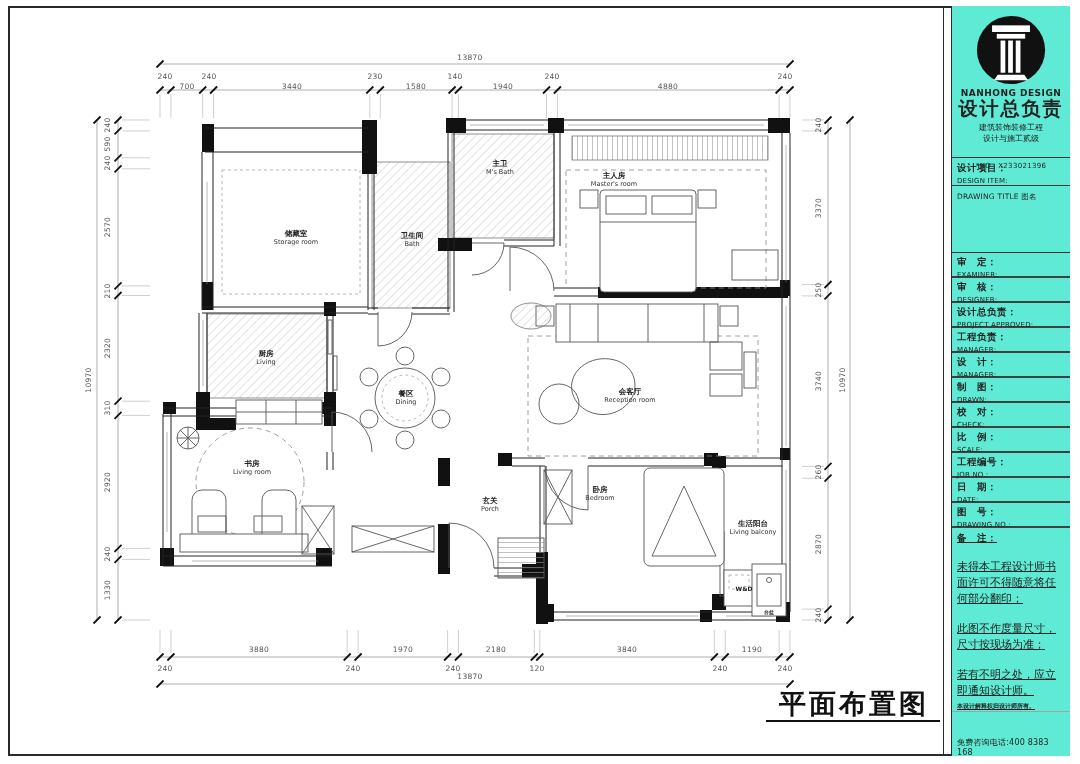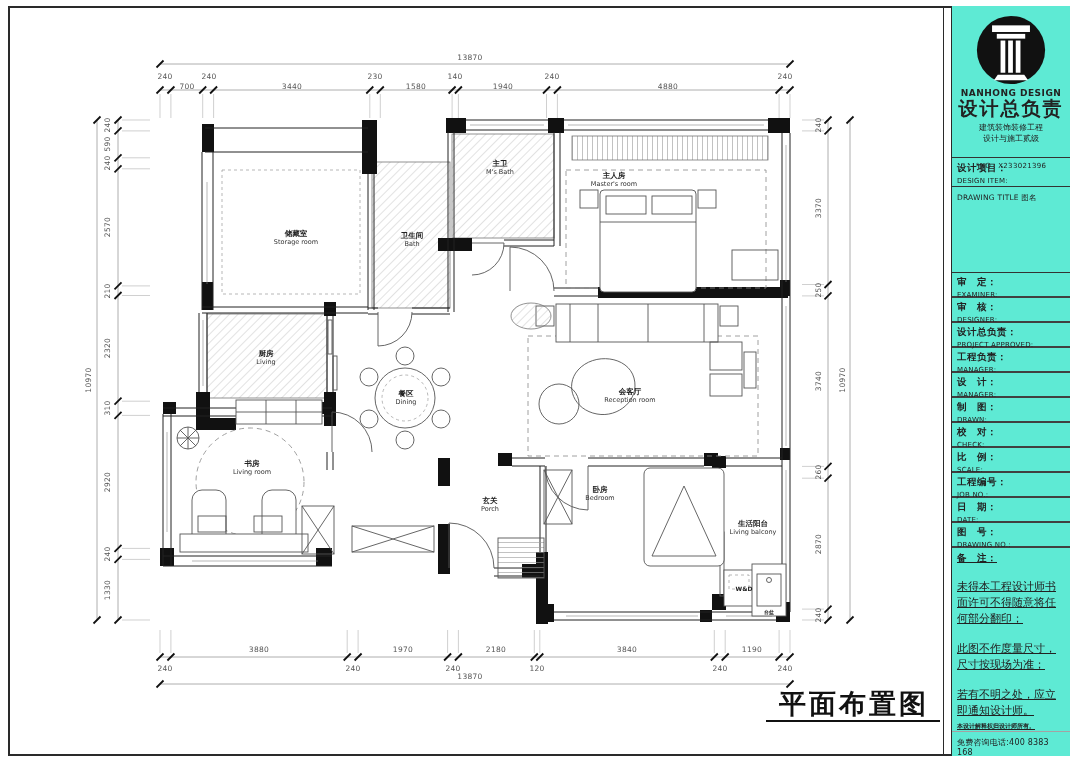--- a/index.html
+++ b/index.html
@@ -45,21 +45,21 @@
   .tb-sec{border-bottom:1px solid #333;padding:4px 5px 0 5px;box-sizing:border-box;}
   .tb-cn{font-size:9.5px;font-weight:700;letter-spacing:.5px;}
   .tb-en{font-size:7px;margin-top:2px;letter-spacing:.2px;}
   .tb-pn{height:56px;}
   .tb-di{height:34px;}
   .tb-dt{height:104px;}
   .tb-row{height:25px;border-bottom:2px solid #404040;padding:3px 5px 0 5px;box-sizing:border-box;}
   .tb-notes{flex:1;border-bottom:1px solid #a3a3a3;padding:4px 5px 0 5px;box-sizing:border-box;text-decoration:underline;}
   .tb-note{font-size:11px;line-height:1.45;margin-top:14px;}
   .tb-disc{font-size:6px;font-weight:700;margin-top:3px;}
-  .tb-hot{height:24px;padding:5px 5px 0 5px;box-sizing:border-box;font-size:8px;letter-spacing:.2px;}
+  .tb-hot{height:24px;padding:5px 5px 0 5px;box-sizing:border-box;font-size:8px;letter-spacing:.2px;margin-top:20px;}
 </style>
 </head>
 <body>
 
 <div class="sheet-border"></div>
 <div class="tb-sep"></div>
 
 <svg id="plan-svg" width="945" height="764">
   <defs>
     <pattern id="hatch" patternUnits="userSpaceOnUse" width="6" height="6" patternTransform="rotate(45)">

